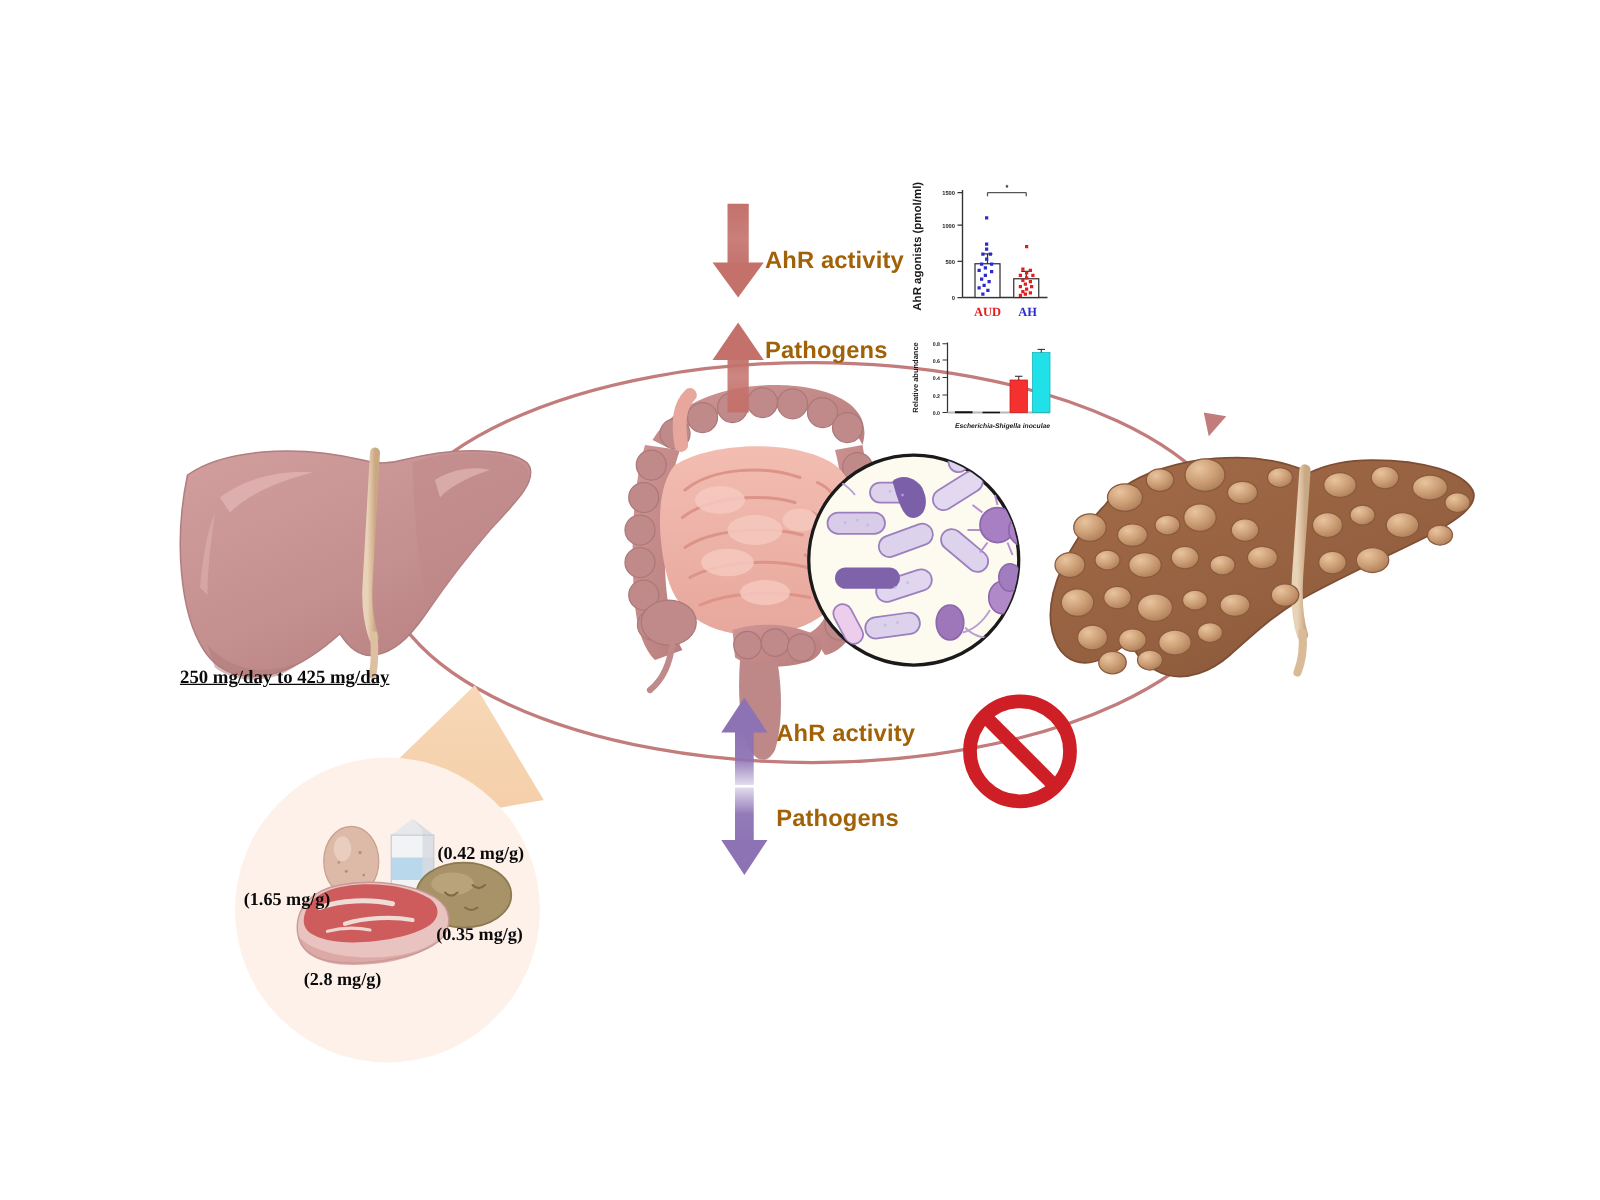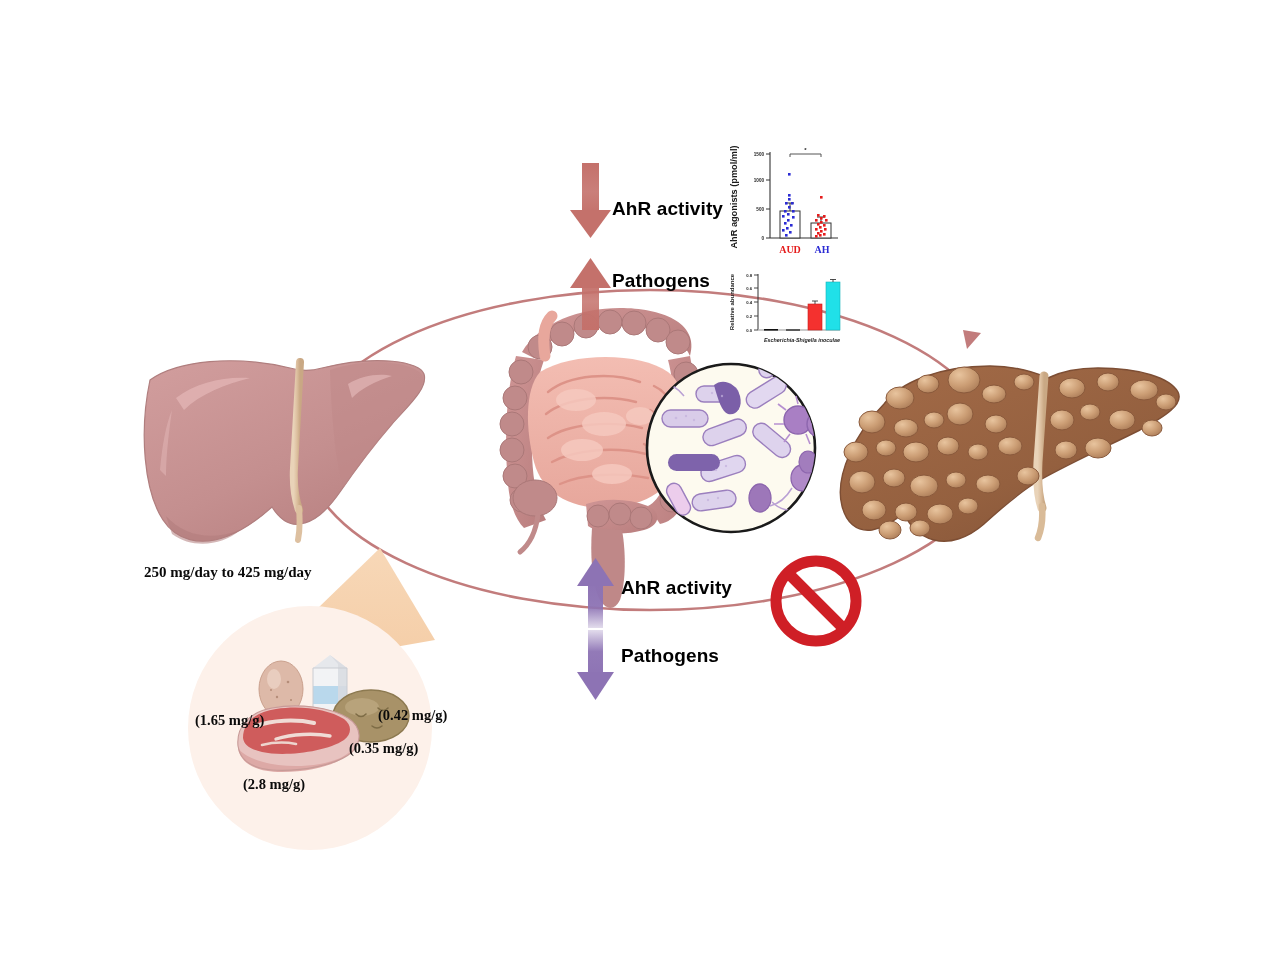--- a/index.html
+++ b/index.html
@@ -8,21 +8,21 @@
        font-family:"Liberation Serif",serif;}
   .stage{position:absolute;left:0;top:0;width:1280px;height:960px;}
   .abs{position:absolute;}
 
   
   .lbl-arrow{
     position:absolute;
     font-family:"Liberation Sans",sans-serif;
     font-weight:bold;
     font-size:19px;
-    color:#000000;
+    color:#a16207;
     white-space:nowrap;
     letter-spacing:.1px;
   }
   .lbl-serif{
     position:absolute;
     font-family:"Liberation Serif",serif;
     font-weight:bold;
     font-size:14.5px;
     color:#0a0a0a;
     white-space:nowrap;
@@ -562,20 +562,20 @@
 
   <text x="80" y="74" text-anchor="middle" font-size="5.4" font-style="italic" font-weight="bold" font-family="Liberation Sans, sans-serif" fill="#1a1a1a">Escherichia-Shigella inoculae</text>
 </svg>
 
 <div class="lbl-arrow" style="left:612px; top:198px;">AhR activity</div>
 <div class="lbl-arrow" style="left:612px; top:270px;">Pathogens</div>
 
 <div class="lbl-arrow" style="left:621px; top:577px;">AhR activity</div>
 <div class="lbl-arrow" style="left:621px; top:645px;">Pathogens</div>
 
-<div class="lbl-dose" style="left:144px; top:564px;">250 mg/day to 425 mg/day</div>
+<div class="lbl-dose" style="left:144px; top:534px;text-decoration:underline;">250 mg/day to 425 mg/day</div>
 
 <div class="lbl-serif" style="left:195px; top:712px;">(1.65 mg/g)</div>
-<div class="lbl-serif" style="left:350px; top:707px;margin-left:28px;">(0.42 mg/g)</div>
+<div class="lbl-serif" style="left:350px; top:675px;">(0.42 mg/g)</div>
 <div class="lbl-serif" style="left:349px; top:740px;">(0.35 mg/g)</div>
 <div class="lbl-serif" style="left:243px; top:776px;">(2.8 mg/g)</div>
 
 </div>
 
 </body></html>

